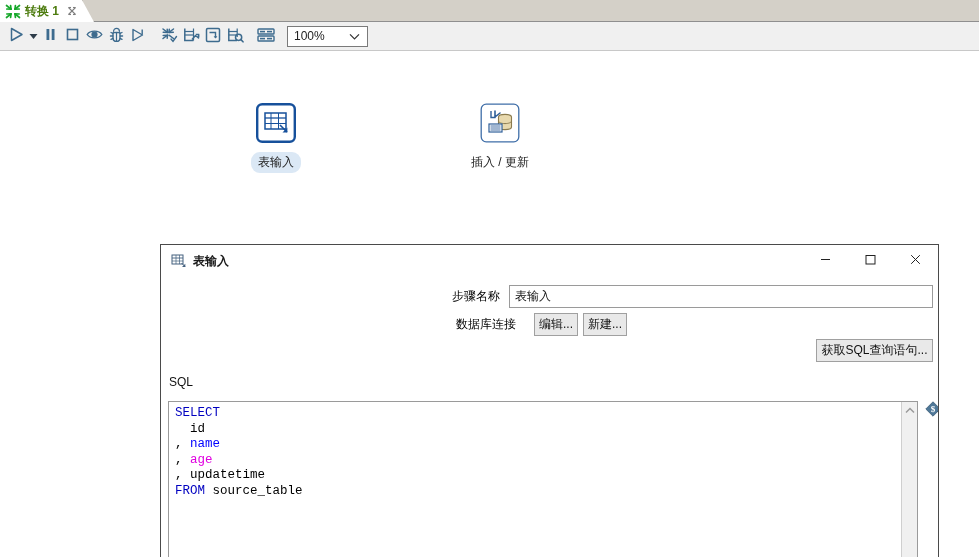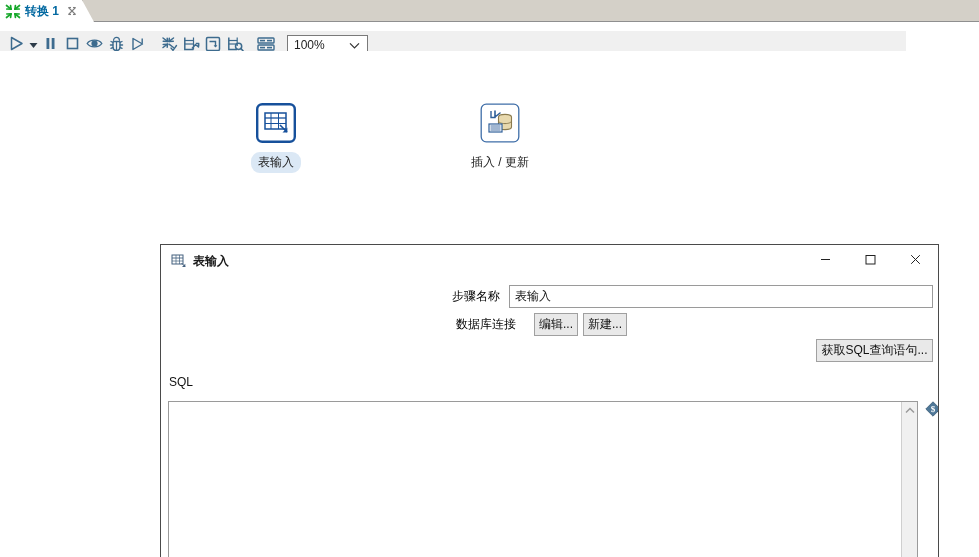--- a/index.html
+++ b/index.html
@@ -43,36 +43,36 @@
     right: -12px; top: 0;
     width: 0; height: 0;
     border-style: solid;
     border-width: 0 12px 22px 0;
     border-color: transparent transparent #ffffff transparent;
   }
   .tab-icon { width: 16px; height: 15px; margin-right: 4px; flex: none; }
   .tab-label {
     font-weight: bold;
     font-size: 12px;
-    color: #0369a1;
+    color: #4d7c0f;
     white-space: nowrap;
     line-height: 1;
   }
   .tab-close {
     margin-left: 7px;
     width: 12px; height: 12px;
     flex: none;
     opacity: .75;
   }
 
   
   .toolbar {
     position: absolute;
-    left: 0; top: 31px;
-    width: 906px; height: 29px;
+    left: 0; top: 22px;
+    width: 979px; height: 29px;
     background: #f0f0f0;
     border-bottom: 1px solid #c8c8c8;
     box-sizing: border-box;
     display: flex;
     align-items: center;
     padding-left: 5px;
   }
   .tbtn {
     width: 22px; height: 22px;
     display: flex;
@@ -584,20 +584,26 @@
 
       </div>
 
       <div class="form-row" style="left:655px; top:62px;">
         <span class="btn" style="width:117px;">获取SQL查询语句...</span>
       </div>
 
       <div class="sql-label">SQL</div>
 
       <div class="sql-area">
+        <div class="sql-code"><span class="kw">SELECT</span>
+<span class="plain">  id</span>
+<span class="plain">, </span><span class="blue">name</span>
+<span class="plain">, </span><span class="mag">age</span>
+<span class="plain">, updatetime</span>
+<span class="kw">FROM</span><span class="plain"> source_table</span></div>
 
         <div class="sql-scrollbar">
           <div class="sb-arrow">
             <span>
               <svg width="10" height="7" viewBox="0 0 10 7">
                 <path d="M1 5.5 L5 1.5 L9 5.5" fill="none" stroke="#9a9a9a" stroke-width="1.5"></path>
               </svg>
             </span>
           </div>
         </div>

